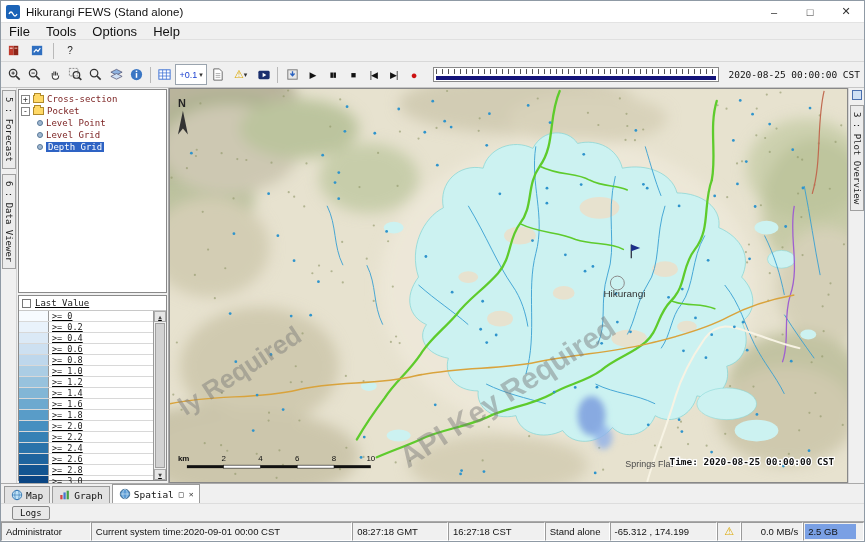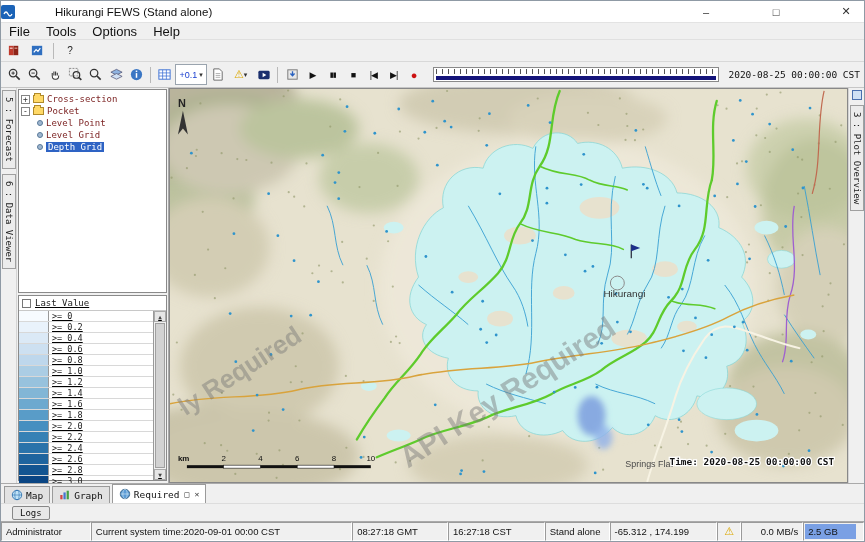--- a/index.html
+++ b/index.html
@@ -1,21 +1,21 @@
 <!DOCTYPE html>
 <html><head>
 <meta charset="utf-8">
 <style>
   * { box-sizing:border-box; margin:0; padding:0; }
   html,body { width:865px; height:542px; overflow:hidden; }
   body { font-family:"Liberation Sans",sans-serif; background:#fff; }
   .window { width:865px; height:542px; display:flex; flex-direction:column; background:#f0f0f0; border:1px solid #8f9aa5; }
 
   
-  .titlebar { height:22px; background:#ffffff; display:flex; align-items:center; border-bottom:1px solid #e3e3e3; flex:0 0 auto;gap:34px; }
+  .titlebar { height:22px; background:#ffffff; display:flex; align-items:center; padding-left:5px; border-bottom:1px solid #e3e3e3; flex:0 0 auto; }
   .titlebar .title { font-size:11.5px; color:#111; margin-left:6px; flex:1; }
   .win-ctrl { width:36px; height:100%; display:flex; align-items:center; justify-content:center; font-size:11px; color:#333; }
 
   
   .menubar { height:17px; display:flex; align-items:center; background:#f0f0f0; border-bottom:1px solid #e0e0e0; flex:0 0 auto; }
   .menu-item { font-size:13px; padding:0 8px; color:#111; }
 
   
   .toolbar1 { height:22px; display:flex; align-items:center; padding-left:3px; gap:3px; border-bottom:1px solid #d8d8d8; flex:0 0 auto; }
   .toolbar2 { height:26px; display:flex; align-items:center; padding:0 4px; gap:1px; border-bottom:1px solid #c6c6c6; flex:0 0 auto; }
@@ -753,21 +753,21 @@
         <rect x="8.9" y="2" width="2.6" height="10" fill="#45a045"></rect>
       </svg>
       <span>Graph</span>
     </div>
     <div class="btab active">
       <svg class="ico" width="12" height="12" viewBox="0 0 14 14">
         <circle cx="7" cy="7" r="5.5" fill="#5b9bd5" stroke="#23527a"></circle>
         <ellipse cx="7" cy="7" rx="2.5" ry="5.5" fill="none" stroke="#d9ecf7" stroke-width="0.7"></ellipse>
         <line x1="1.5" y1="7" x2="12.5" y2="7" stroke="#d9ecf7" stroke-width="0.7"></line>
       </svg>
-      <span>Required</span>
+      <span>Spatial</span>
       <span class="tab-ctl">□</span>
       <span class="tab-ctl">✕</span>
     </div>
   </div>
 
   <div class="logs-row">
     <button class="logs-btn">Logs</button>
   </div>
 
   <div class="statusbar">

